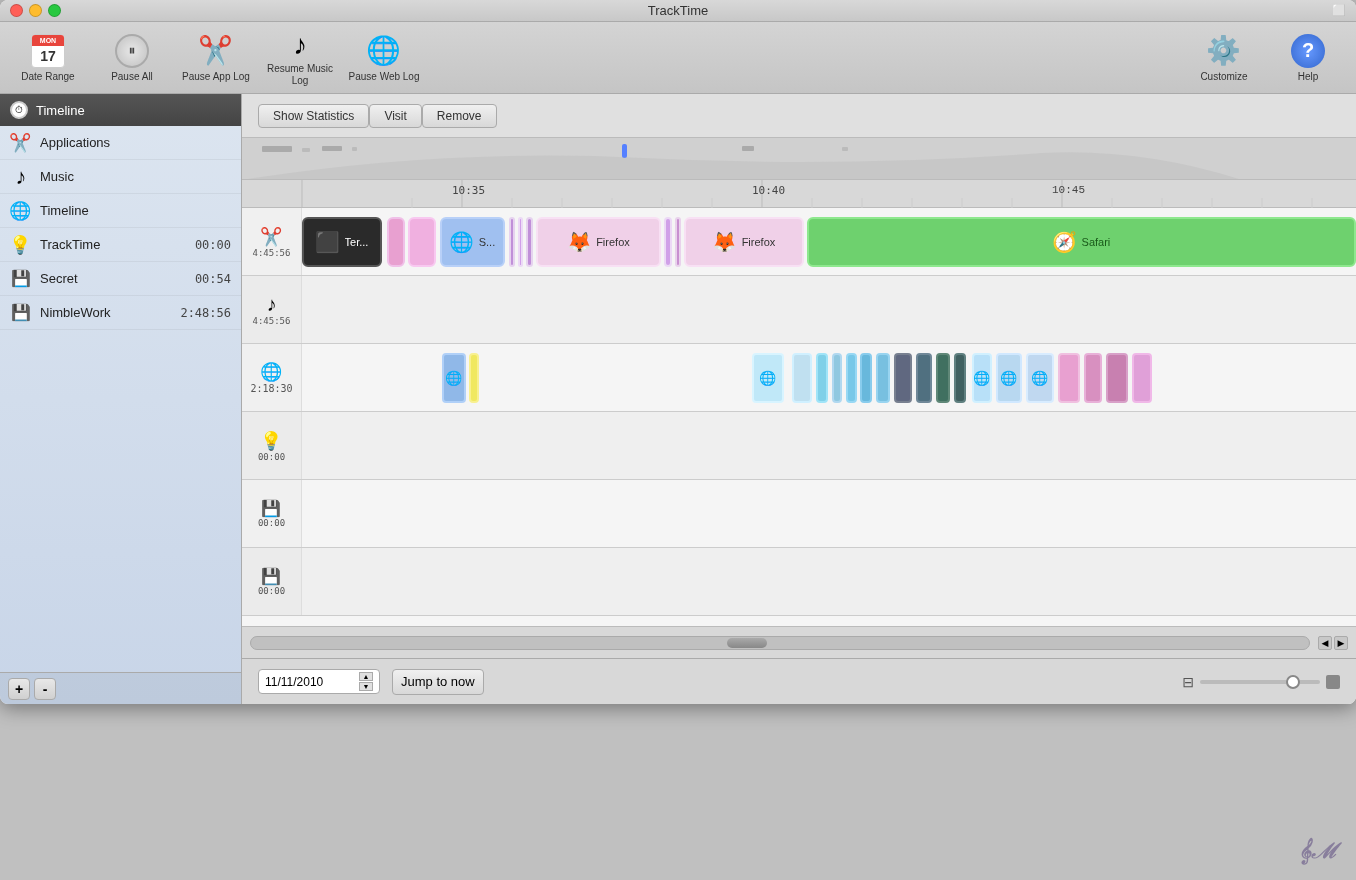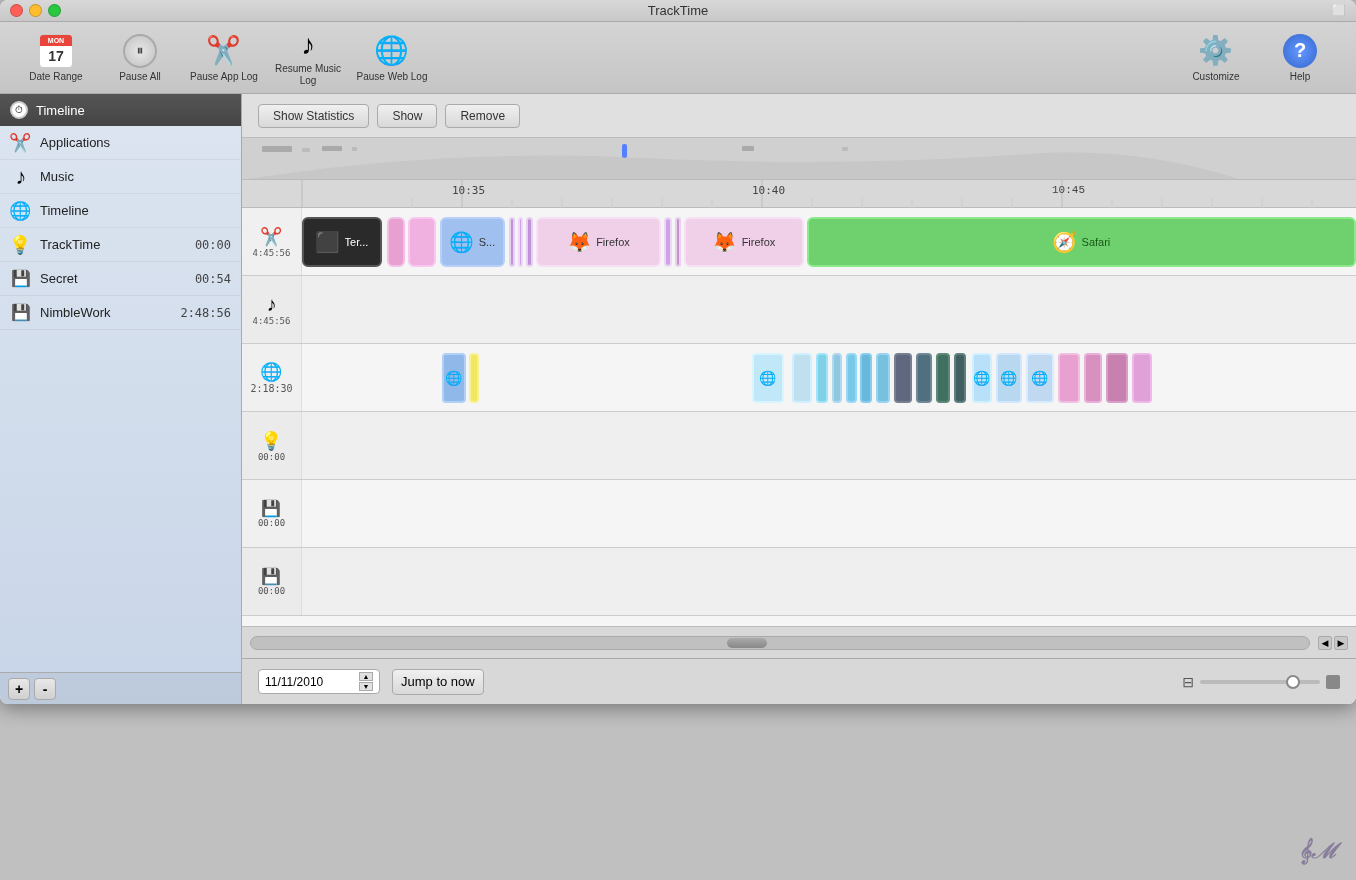--- a/index.html
+++ b/index.html
@@ -60,21 +60,21 @@
       color: #666;
       font-size: 11px;
     }
     
     .toolbar {
       height: 72px;
       background: linear-gradient(to bottom, #d4d4d4, #c5c5c5);
       border-bottom: 1px solid #aaa;
       display: flex;
       align-items: center;
-      padding: 0 16px;
+      padding: 0 8px;
       gap: 4px;
       flex-shrink: 0;
     }
     .toolbar-item {
       display: flex;
       flex-direction: column;
       align-items: center;
       justify-content: center;
       width: 80px;
       height: 60px;
@@ -233,21 +233,21 @@
       background: #e8e8e8;
       overflow: hidden;
     }
     .timeline-toolbar {
       height: 44px;
       background: #e0e0e0;
       border-bottom: 1px solid #bbb;
       display: flex;
       align-items: center;
       padding: 0 16px;
-      gap: 8px;
+      gap: 0;
       flex-shrink: 0;
     }
     .tl-btn {
       height: 24px;
       padding: 0 14px;
       background: linear-gradient(to bottom, #f0f0f0, #d8d8d8);
       border: 1px solid #aaa;
       border-radius: 4px;
       font-size: 12px;
       cursor: pointer;
@@ -599,21 +599,21 @@
       <div class="sidebar-bottom">
         <div class="sidebar-bottom-btn">+</div>
         <div class="sidebar-bottom-btn">-</div>
       </div>
     </div>
 
     <div class="timeline-area">
 
       <div class="timeline-toolbar">
         <button class="tl-btn">Show Statistics</button>
-        <button class="tl-btn">Show</button>
+        <button class="tl-btn">Visit</button>
         <button class="tl-btn">Remove</button>
       </div>
 
       <div class="timeline-scroll">
 
         <div class="minimap">
 
           <svg width="100%" height="42" style="position:absolute;top:0;left:0;">
 
             <rect x="20" y="8" width="30" height="6" fill="#aaa" rx="1"></rect>

